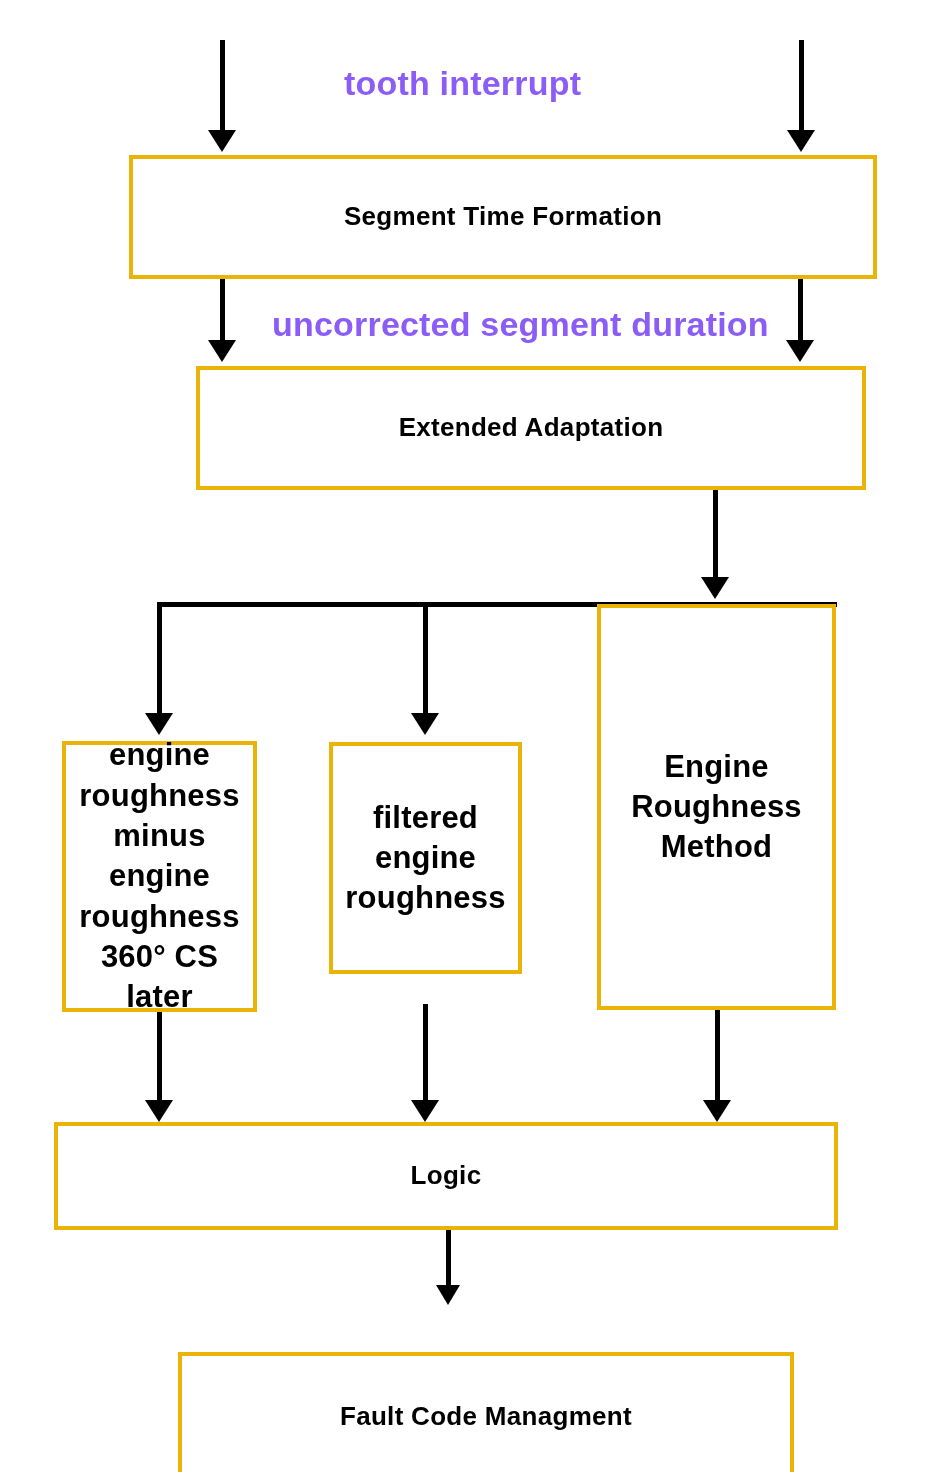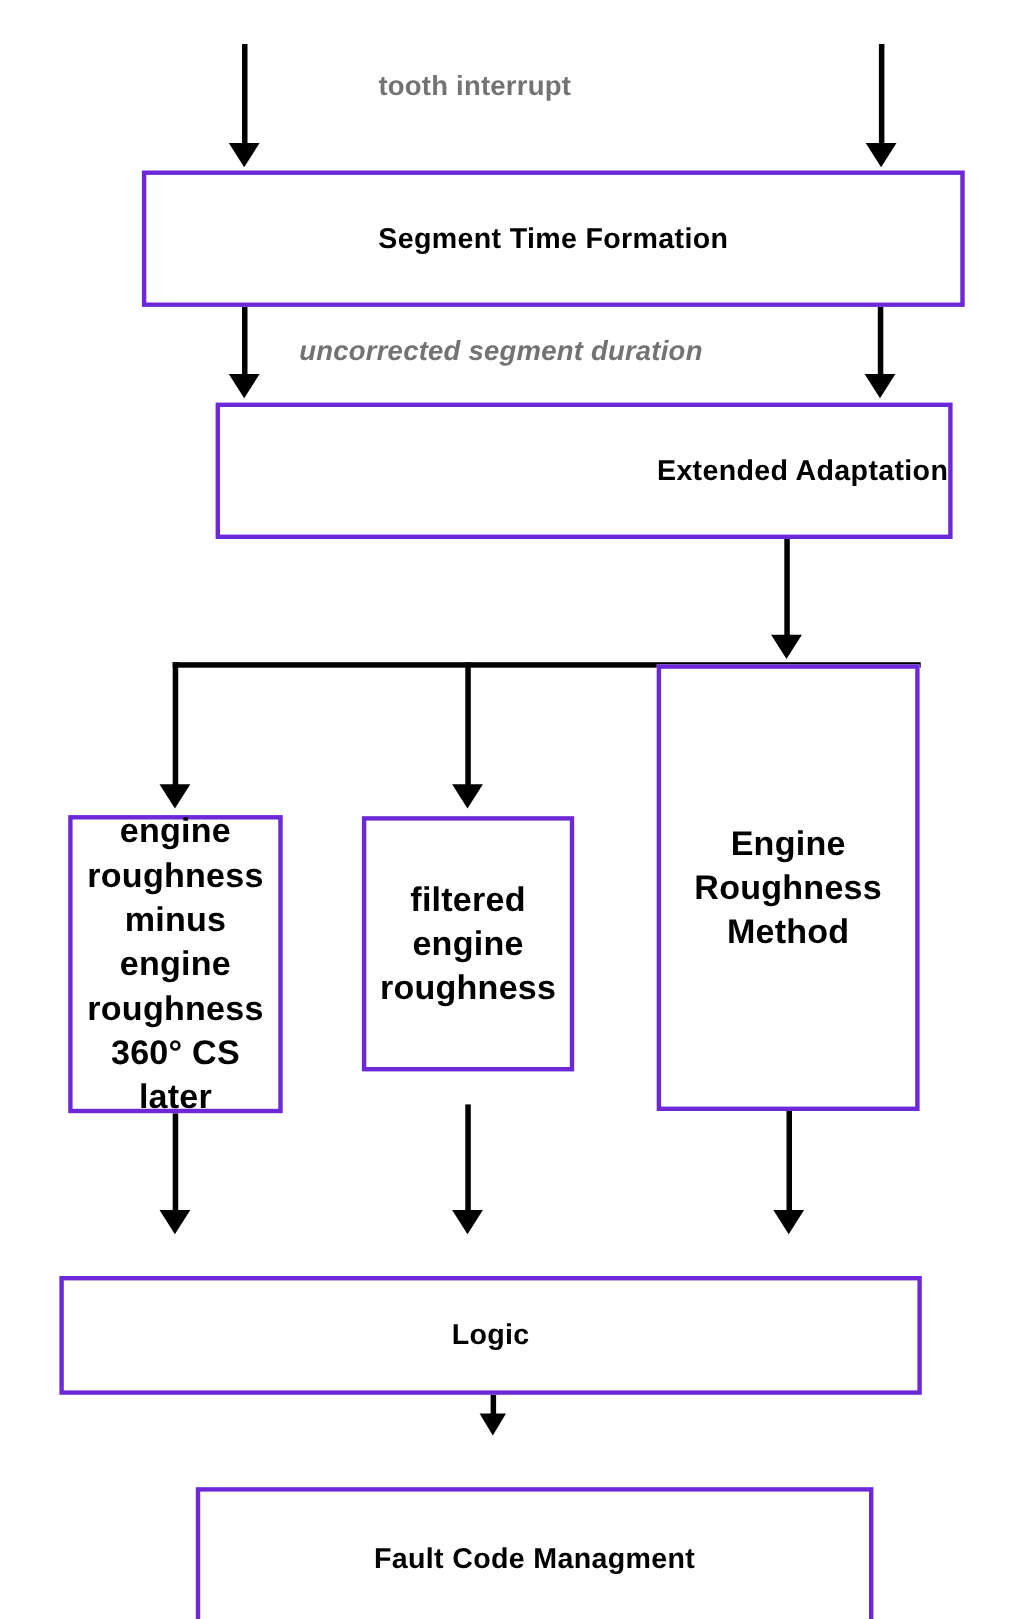--- a/index.html
+++ b/index.html
@@ -14,21 +14,21 @@
   #diagram-root {
     position: relative;
     width: 928px;
     height: 1472px;
     background: #ffffff;
     overflow: hidden;
   }
   .box {
     position: absolute;
     box-sizing: border-box;
-    border: 4px solid #6d28d9;
+    border: 4px solid #eab308;
     background: #ffffff;
     display: flex;
     align-items: center;
     justify-content: center;
     text-align: center;
     color: #000000;
     font-weight: bold;
     line-height: 1.30;
     white-space: pre-line;
     z-index: 3;
@@ -36,23 +36,23 @@
   .box-wide {
     font-size: 26px;
     letter-spacing: 0.3px;
   }
   .box-narrow {
     font-size: 31px;
     letter-spacing: 0.2px;
   }
   .edge-label {
     position: absolute;
-    color: #737373;
+    color: #8b5cf6;
     font-weight: bold;
-    font-size: 25px;
+    font-size: 34px;
     white-space: nowrap;
     letter-spacing: 0.2px;
     z-index: 4;
   }
   .conn {
     position: absolute;
     background: #000000;
     z-index: 1;
   }
   .vline { width: 5px; }
@@ -83,23 +83,23 @@
   <div class="box box-wide" style="left:129px; top:155px; width:748px; height:124px;">
     <span>Segment Time Formation</span>
   </div>
 
   <div class="conn vline" style="left:220px; top:279px; height:62px;"></div>
   <div class="arrowhead" style="left:208px; top:340px;"></div>
 
   <div class="conn vline" style="left:798px; top:279px; height:62px;"></div>
   <div class="arrowhead" style="left:786px; top:340px;"></div>
 
-  <div class="edge-label" style="left:272px; top:305px;font-style:italic;">uncorrected segment duration</div>
+  <div class="edge-label" style="left:272px; top:305px;">uncorrected segment duration</div>
 
-  <div class="box box-wide" style="left:196px; top:366px; width:670px; height:124px;justify-content:flex-end;">
+  <div class="box box-wide" style="left:196px; top:366px; width:670px; height:124px;">
     <span>Extended Adaptation</span>
   </div>
 
   <div class="conn vline" style="left:713px; top:490px; height:88px;"></div>
   <div class="arrowhead" style="left:701px; top:577px;"></div>
 
 
   <div class="conn hline" style="left:157px; top:602px; width:680px;"></div>
 
   <div class="conn vline" style="left:157px; top:602px; height:112px;"></div>
@@ -132,21 +132,21 @@
 
   <div class="conn vline" style="left:157px; top:1012px; height:90px;"></div>
   <div class="arrowhead" style="left:145px; top:1100px;"></div>
 
   <div class="conn vline" style="left:423px; top:1004px; height:98px;"></div>
   <div class="arrowhead" style="left:411px; top:1100px;"></div>
 
   <div class="conn vline" style="left:715px; top:1010px; height:92px;"></div>
   <div class="arrowhead" style="left:703px; top:1100px;"></div>
 
-  <div class="box box-wide" style="left:54px; top:1122px; width:784px; height:108px;margin-top:38px;">
+  <div class="box box-wide" style="left:54px; top:1122px; width:784px; height:108px;">
     <span>Logic</span>
   </div>
 
   <div class="conn vline" style="left:446px; top:1230px; height:60px;"></div>
   <div class="arrowhead" style="left:436px; top:1285px; border-left-width:12px; border-right-width:12px; border-top-width:20px;"></div>
 
   <div class="box box-wide" style="left:178px; top:1352px; width:616px; height:130px;">
     <span>Fault Code Managment</span>
   </div>
 

